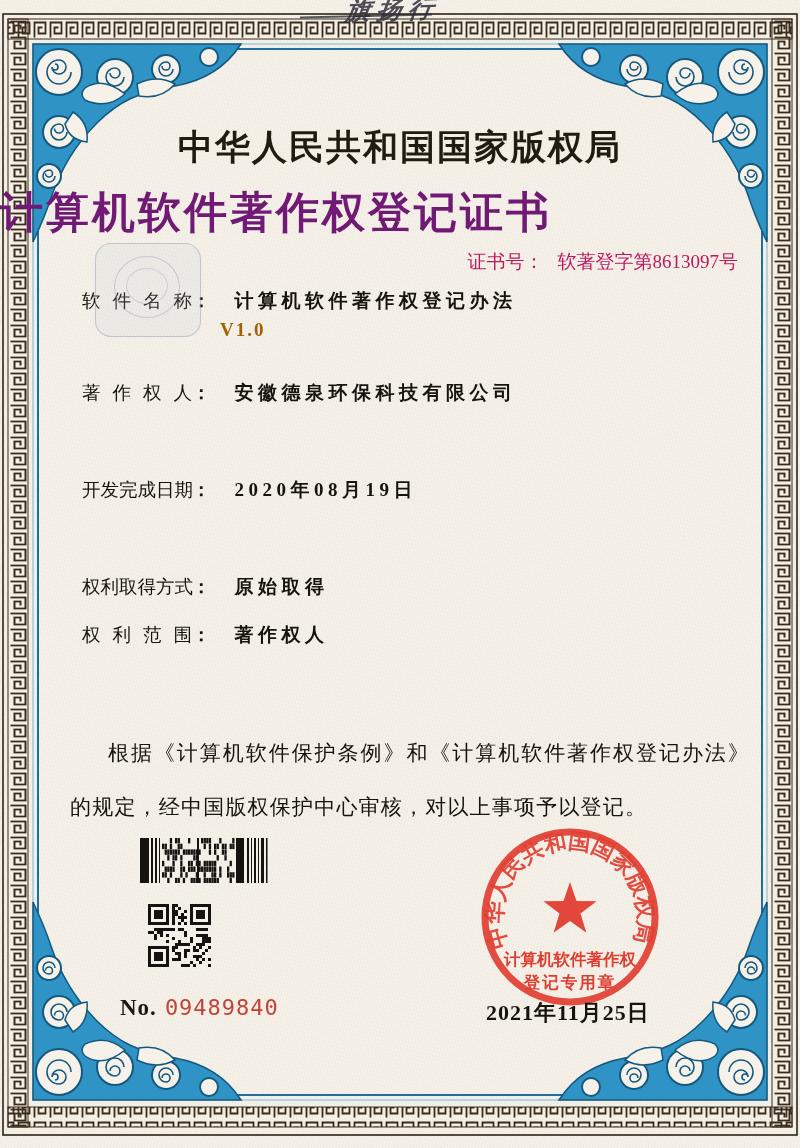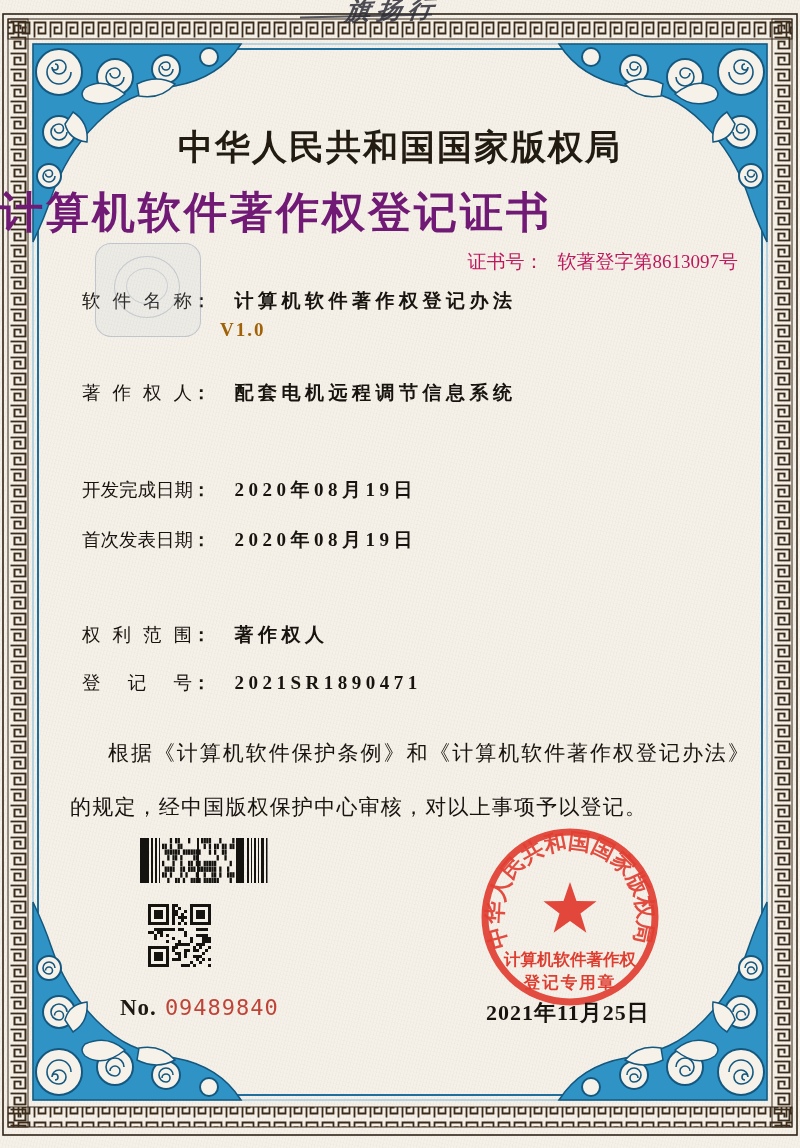--- a/index.html
+++ b/index.html
@@ -147,39 +147,36 @@
   </div>
 
   <div class="abs emboss"></div>
 
   <div class="abs field-row" style="top:288px">
     <span class="flabel">软件名称</span><span class="fcolon">：</span><span class="fvalue">计算机软件著作权登记办法</span>
   </div>
   <div class="abs fvalue2" style="top:319px">V1.0</div>
 
   <div class="abs field-row" style="top:380px">
-    <span class="flabel">著作权人</span><span class="fcolon">：</span><span class="fvalue">配套电机远程调节信息系统</span>
+    <span class="flabel">著作权人</span><span class="fcolon">：</span><span class="fvalue">安徽德泉环保科技有限公司</span>
   </div>
 
   <div class="abs field-row" style="top:477px">
     <span class="flabel">开发完成日期</span><span class="fcolon">：</span><span class="fvalue">2020年08月19日</span>
   </div>
 
-  <div class="abs field-row" style="top:527px">
-    <span class="flabel">首次发表日期</span><span class="fcolon">：</span><span class="fvalue">2020年08月19日</span>
-  </div>
-
+
+  <div class="abs field-row" style="top:574px">
+    <span class="flabel">权利取得方式</span><span class="fcolon">：</span><span class="fvalue">原始取得</span>
+  </div>
 
   <div class="abs field-row" style="top:622px">
     <span class="flabel">权利范围</span><span class="fcolon">：</span><span class="fvalue">著作权人</span>
   </div>
 
-  <div class="abs field-row" style="top:670px">
-    <span class="flabel">登记号</span><span class="fcolon">：</span><span class="fvalue">2021SR1890471</span>
-  </div>
 
   <div class="abs statement">根据《计算机软件保护条例》和《计算机软件著作权登记办法》的规定，经中国版权保护中心审核，对以上事项予以登记。</div>
 
   <div class="abs barcode-wrap">
     <svg id="barcode-svg" width="132" height="45" viewBox="0 0 132 45">
         <rect x="0" y="0" width="9" height="45" fill="#151310"></rect>
         <rect x="11" y="0" width="2" height="45" fill="#151310"></rect>
         <rect x="15" y="0" width="2" height="45" fill="#151310"></rect>
         <rect x="19" y="0" width="1" height="45" fill="#151310"></rect>
         <rect x="22" y="5.7" width="2.3" height="5.4" fill="#151310"></rect>

